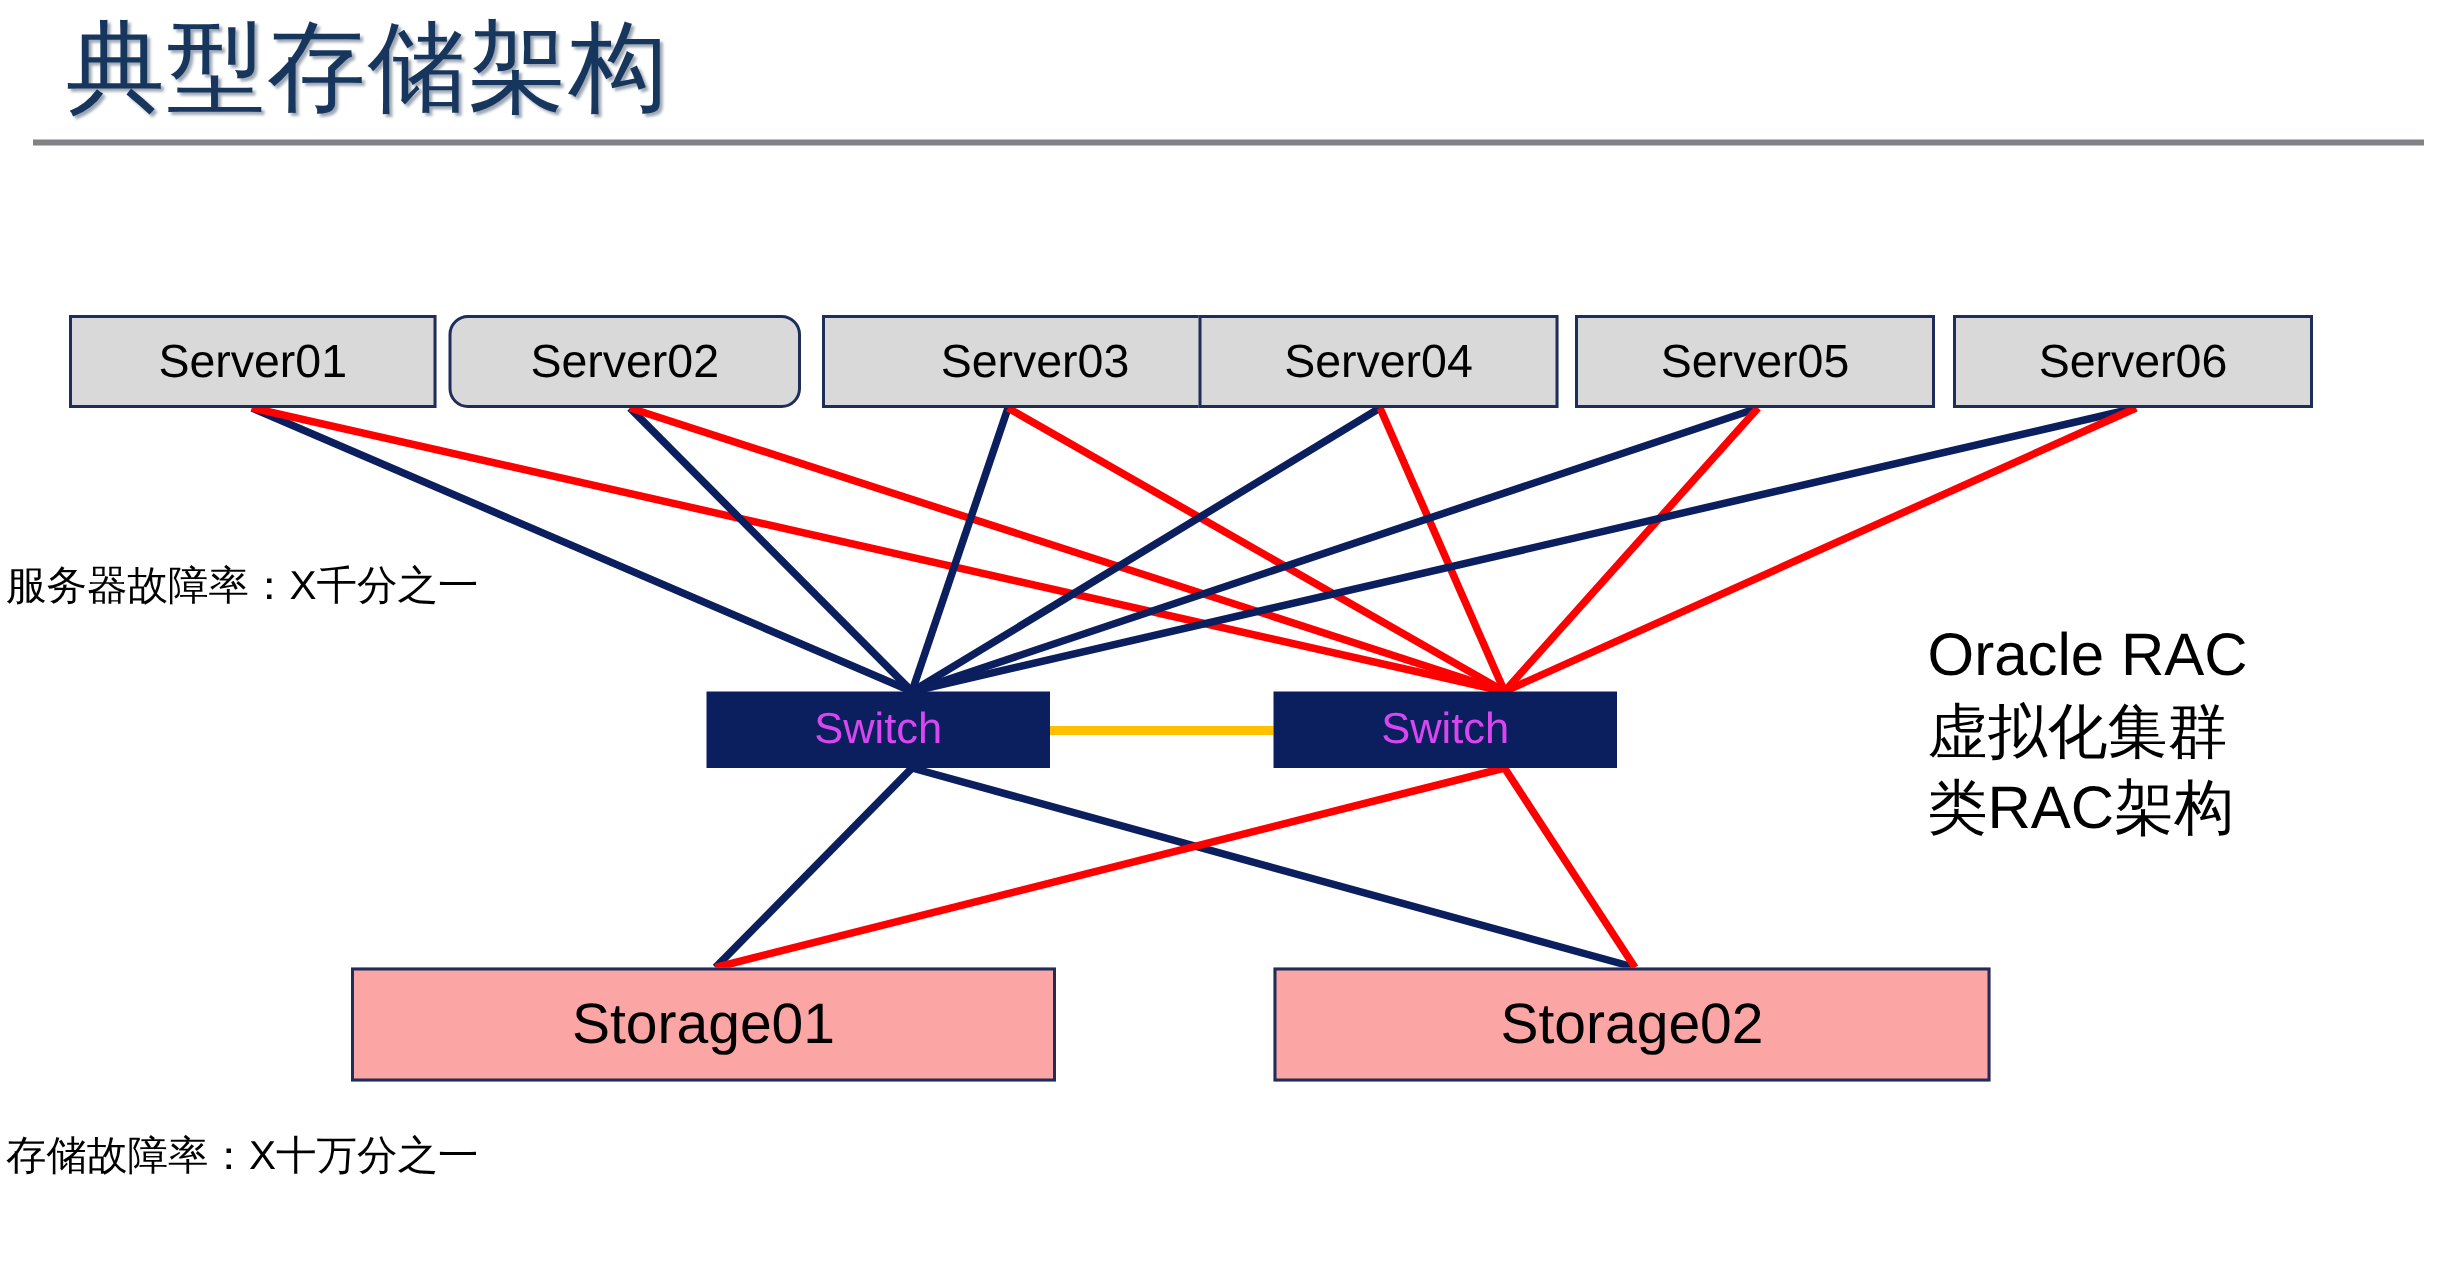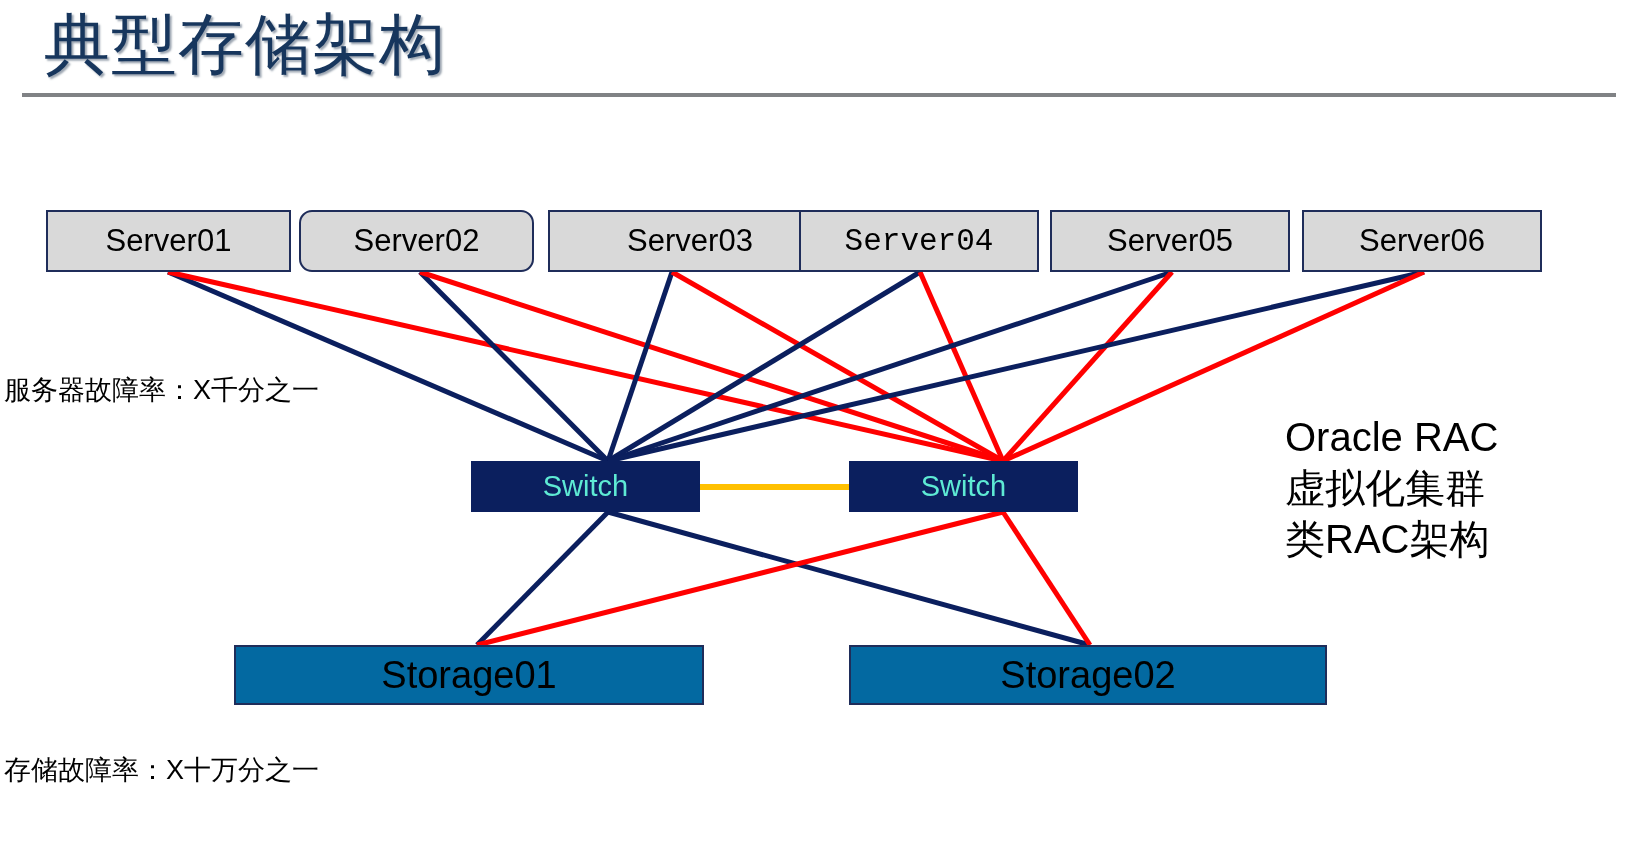--- a/index.html
+++ b/index.html
@@ -59,30 +59,30 @@
   .server-box {
     background: #d9d9d9;
     border: 2px solid #1f2d5a;
     color: #000000;
     font-size: 31px;
     height: 62px;
   }
   .switch-box {
     background: #0b1f5e;
     border: none;
-    color: #5eead4;
+    color: #d946ef;
     font-size: 29px;
     height: 51px;
   }
   .storage-box {
-    background: #0369a1;
+    background: #fca5a5;
     border: 2px solid #1f2d5a;
     color: #000000;
     font-size: 38px;
-    height: 60px;
+    height: 76px;
   }
 
   
   .note {
     position: absolute;
     color: #000000;
     font-size: 27px;
     white-space: nowrap;
   }
   #note-server { left: 4px; top: 372px; }
@@ -135,21 +135,21 @@
   <div id="nodes">
       <div class="node server-box" style="left: 46px; top: 210px; width: 245px;">
         <span>Server01</span>
       </div>
       <div class="node server-box" style="left: 299px; top: 210px; width: 235px; border-radius: 13px;">
         <span>Server02</span>
       </div>
       <div class="node server-box" style="left: 548px; top: 210px; width: 284px;">
         <span>Server03</span>
       </div>
-      <div class="node server-box" style="left: 799px; top: 210px; width: 240px; font-family: Liberation Mono, monospace;">
+      <div class="node server-box" style="left: 799px; top: 210px; width: 240px;">
         <span>Server04</span>
       </div>
       <div class="node server-box" style="left: 1050px; top: 210px; width: 240px; align-items: center;">
         <span>Server05</span>
       </div>
       <div class="node server-box" style="left: 1302px; top: 210px; width: 240px;">
         <span>Server06</span>
       </div>
       <div class="node switch-box" style="left: 471px; top: 461px; width: 229px;">
         <span>Switch</span>

